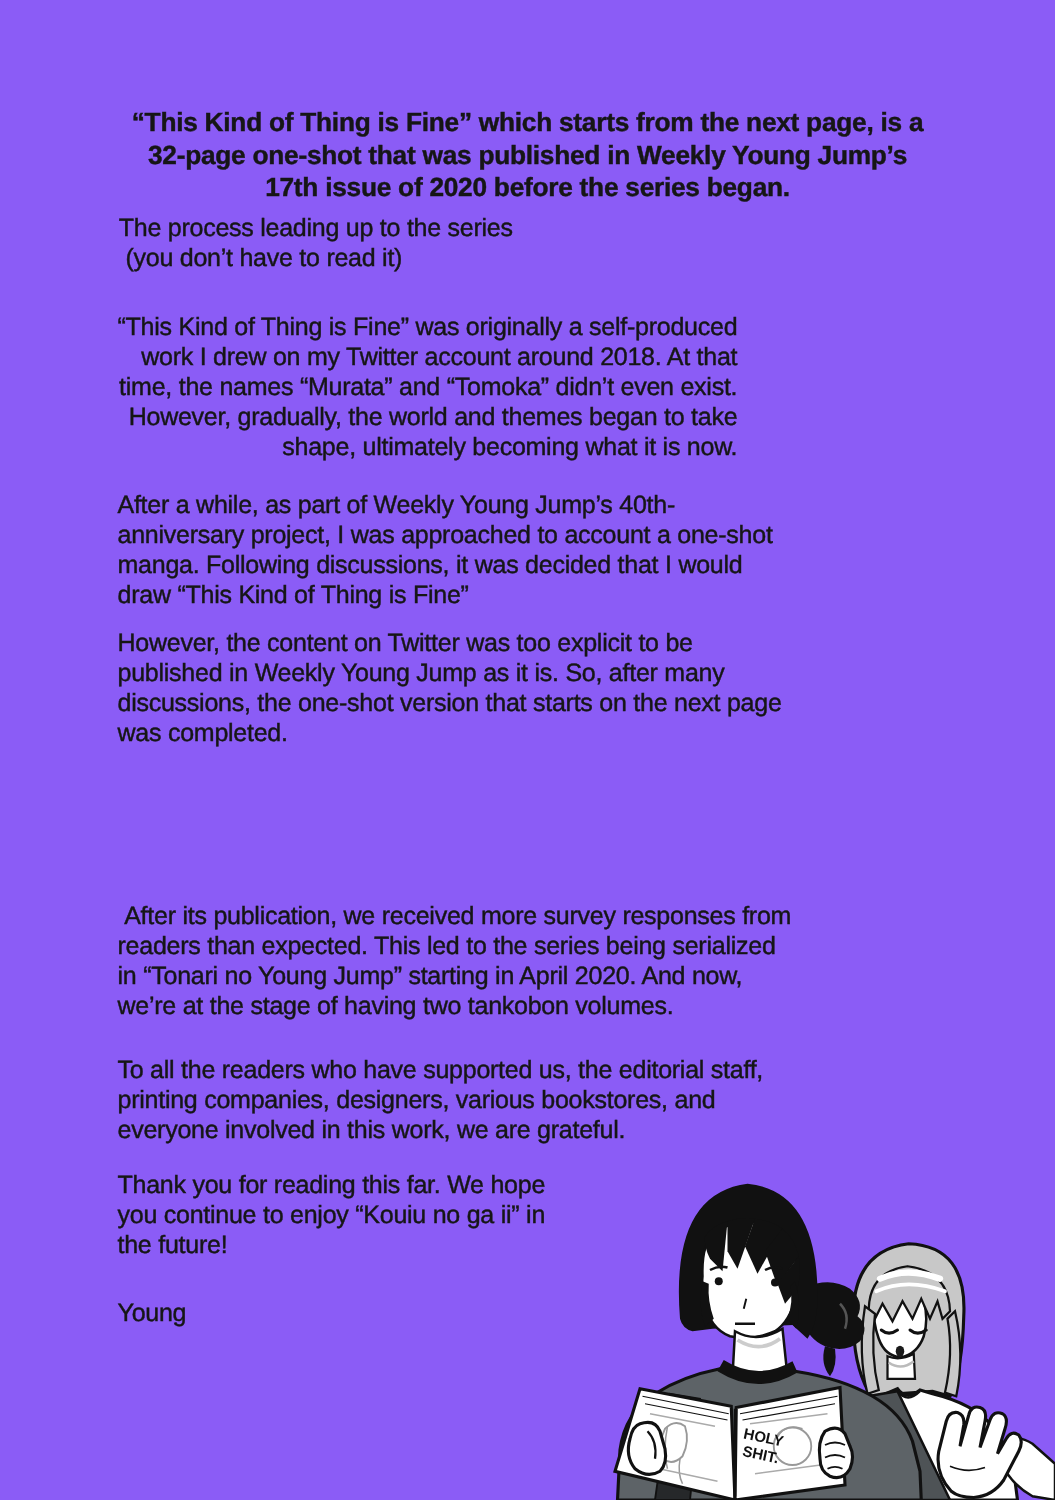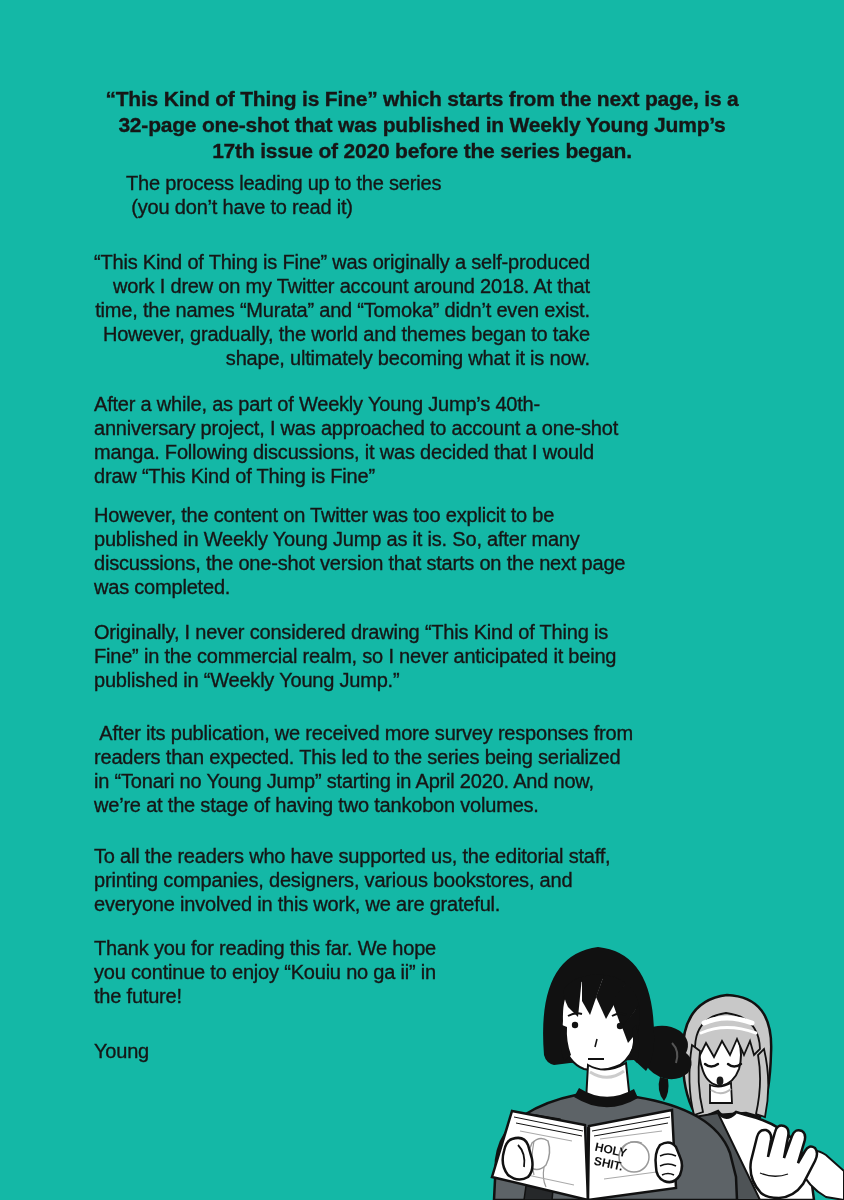--- a/index.html
+++ b/index.html
@@ -1,30 +1,30 @@
 <!DOCTYPE html>
 <html><head>
 <meta charset="utf-8">
 <style>
   html,body{margin:0;padding:0;}
   body{
     width:844px;height:1200px;background:#ffffff;position:relative;overflow:hidden;
     font-family:"Liberation Sans","DejaVu Sans",sans-serif;color:#161616;
   }
-  .page{position:absolute;inset:0;background:#14b8a6;overflow:hidden;}
+  .page{position:absolute;inset:0;background:#8b5cf6;overflow:hidden;}
   .txt{
     position:absolute;white-space:pre-wrap;
     font-size:20px;line-height:24px;letter-spacing:-0.2px;
     -webkit-text-stroke:0.35px #161616;
   }
   .header{
     top:86px;left:0;width:844px;text-align:center;
     font-weight:700;font-size:21px;line-height:26px;letter-spacing:-0.2px;
   }
-  .intro{top:171px;left:95px;margin-left:31px;}
+  .intro{top:171px;left:95px;}
   .p0{top:250px;left:94px;text-align:right;}
   .p1{top:392px;left:94px;}
   .p2{top:503px;left:94px;}
   .p3{top:620px;left:94px;}
   .p4{top:721px;left:94px;}
   .p5{top:844px;left:94px;}
   .p6{top:936px;left:94px;}
   .signature{top:1039px;left:94px;}
   .illustration{position:absolute;left:484px;top:925px;width:360px;height:275px;}
   svg text{font-family:"Liberation Sans","DejaVu Sans",sans-serif;font-weight:bold;}
@@ -46,23 +46,20 @@
 However, gradually, the world and themes began to take
 shape, ultimately becoming what it is now.</div>
   <div class="txt p1">After a while, as part of Weekly Young Jump’s 40th-
 anniversary project, I was approached to account a one-shot
 manga. Following discussions, it was decided that I would
 draw “This Kind of Thing is Fine”</div>
   <div class="txt p2">However, the content on Twitter was too explicit to be
 published in Weekly Young Jump as it is. So, after many
 discussions, the one-shot version that starts on the next page
 was completed.</div>
-  <div class="txt p3">Originally, I never considered drawing “This Kind of Thing is
-Fine” in the commercial realm, so I never anticipated it being
-published in “Weekly Young Jump.”</div>
   <div class="txt p4"> After its publication, we received more survey responses from
 readers than expected. This led to the series being serialized
 in “Tonari no Young Jump” starting in April 2020. And now,
 we’re at the stage of having two tankobon volumes.</div>
   <div class="txt p5">To all the readers who have supported us, the editorial staff,
 printing companies, designers, various bookstores, and
 everyone involved in this work, we are grateful.</div>
   <div class="txt p6">Thank you for reading this far. We hope
 you continue to enjoy “Kouiu no ga ii” in
 the future!</div>

